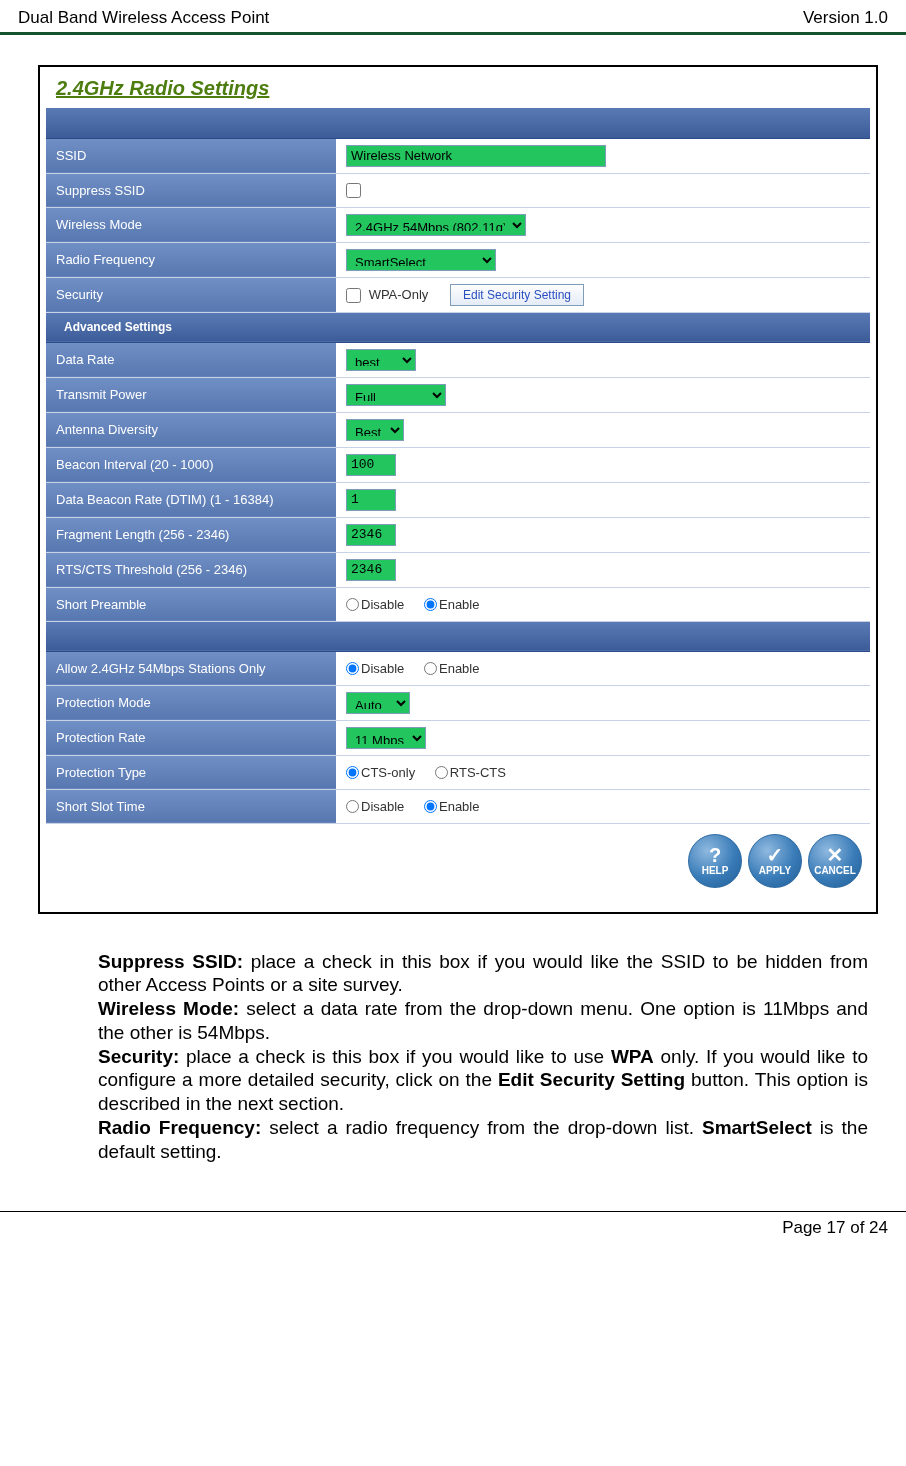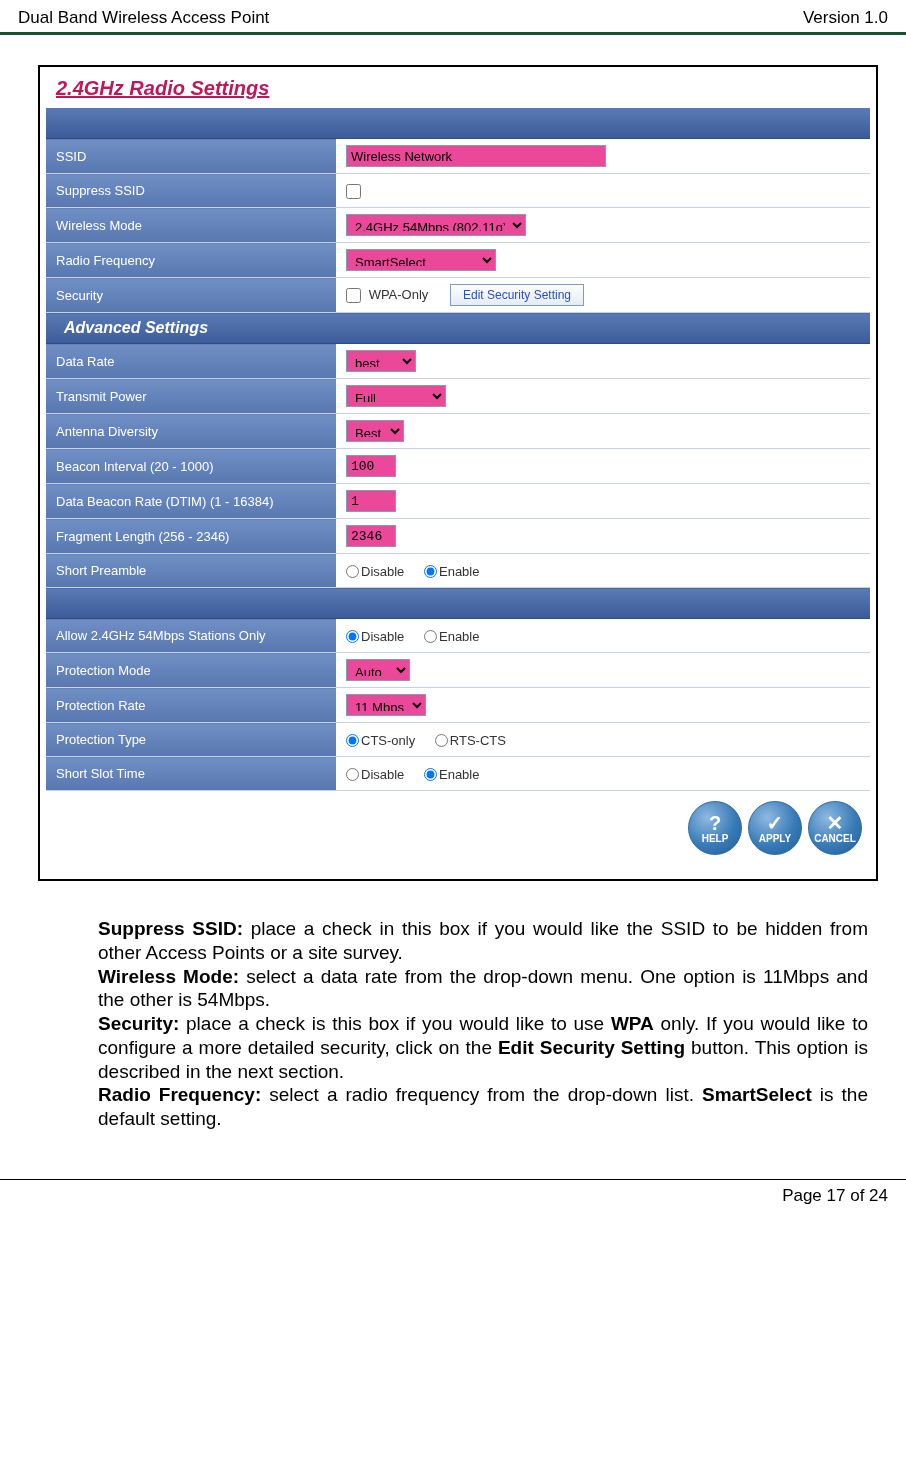--- a/index.html
+++ b/index.html
@@ -19,21 +19,21 @@
   }
   .content { padding: 30px 28px 10px 38px; }
   .screenshot-frame {
     border: 2px solid #000;
     padding: 6px;
     background: #fff;
     margin-bottom: 36px;
   }
   .panel-inner { background: #fff; }
   .panel-title {
-    color: #be185d;
+    color: #4d7c0f;
     font-weight: bold;
     font-style: italic;
     font-size: 20px;
     padding: 4px 10px 8px 10px;
     text-decoration: underline;
   }
   .settings-table { width: 100%; border-collapse: collapse; }
   .settings-table td {
     border-bottom: 1px solid #c8d2e6;
     padding: 6px 10px;
@@ -45,28 +45,27 @@
   .settings-table td.label {
     background: linear-gradient(#6f8fc5, #5877b0);
     color: #fff;
     width: 290px;
   }
   .settings-table td.field { background: #fff; color: #333; }
   .section-header td {
     background: linear-gradient(#5a7ab5, #3c5c99);
     color: #fff;
     font-weight: bold;
-    font-style: italic;
-    font-size: 16px;
+    font-size: 12px;
     height: 30px;
     border-bottom: 1px solid #2c4a85;
   }
   .text-input {
     border: 1px solid #7f9db9;
-    background: #ec4899;
+    background: #22c55e;
     font-size: 13px;
     padding: 4px 4px;
     height: 22px;
   }
   .text-input.wide { width: 260px; }
   .text-input.small { width: 50px; font-family: Liberation Mono, monospace; }
   select.text-input { height: 22px; }
   .btn-edit {
     background: linear-gradient(#fdfdfd, #e5ecf7);
     border: 1px solid #7f9db9;
@@ -166,20 +165,24 @@
         <tr>
           <td class="label">Beacon Interval (20 - 1000)</td>
           <td class="field"><input type="text" class="text-input small" value="100" style=""></td>
         </tr>
         <tr>
           <td class="label">Data Beacon Rate (DTIM) (1 - 16384)</td>
           <td class="field"><input type="text" class="text-input small" value="1" style=""></td>
         </tr>
         <tr>
           <td class="label">Fragment Length (256 - 2346)</td>
+          <td class="field"><input type="text" class="text-input small" value="2346" style=""></td>
+        </tr>
+        <tr>
+          <td class="label">RTS/CTS Threshold (256 - 2346)</td>
           <td class="field"><input type="text" class="text-input small" value="2346" style=""></td>
         </tr>
         <tr>
           <td class="label">Short Preamble</td>
           <td class="field">
             <input type="radio" class="radio" name="pre" style=""><span class="radio-label">Disable</span>
             <input type="radio" class="radio" name="pre" checked="" style=""><span class="radio-label">Enable</span>
           </td>
         </tr>
         <tr class="section-header">

